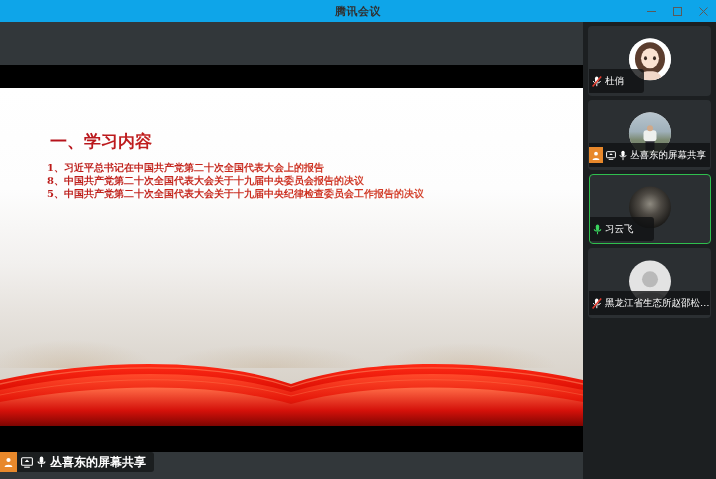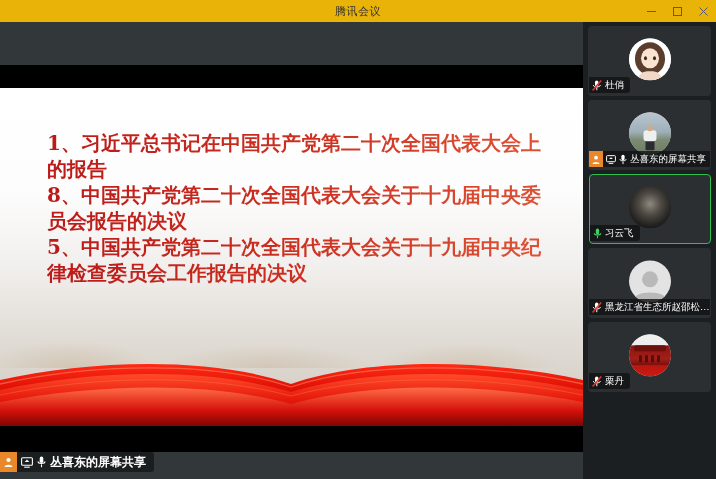--- a/index.html
+++ b/index.html
@@ -20,25 +20,26 @@
     height: 479px;
     background: #ffffff;
     overflow: hidden;
   }
 
   
   .titlebar {
     position: absolute;
     left: 0; top: 0;
     width: 716px; height: 22px;
-    background: #eab308;
+    background: #0ea5e9;
     border-bottom: 1px solid #e6e6e6;
     display: flex;
     align-items: center;
     justify-content: center;
+    font-weight: bold;
   }
   .titlebar-title {
     font-size: 11px;
     color: #303030;
     letter-spacing: 0.5px;
     font-family: "DejaVu Sans", "Liberation Sans", sans-serif;
   }
   .win-controls {
     position: absolute;
     right: 0; top: 0;
@@ -153,21 +154,21 @@
     white-space: nowrap;
   }
   .slide-lines {
     margin: 0;
     padding: 0;
     list-style: none;
   }
   .slide-line {
     font-family: "DejaVu Serif", "Liberation Serif", serif;
     font-weight: bold;
-    font-size: 20px;
+    font-size: 10px;
     line-height: 1.30;
     color: #c5281c;
     background: linear-gradient(90deg, #bb1a18 0%, #cc2f20 50%, #dd5336 100%);
     -webkit-background-clip: text;
     background-clip: text;
     -webkit-text-fill-color: transparent;
     letter-spacing: 0px;
   }
 
   
@@ -342,24 +343,24 @@
     position: absolute; left: 14px; top: 15px;
     width: 14px; height: 15px; border-radius: 50%;
     background: #f7e2d2;
   }
 
   .tile-nametag {
     position: absolute;
     left: 0; bottom: 2px;
     display: flex;
     align-items: center;
-    height: 16px;
+    height: 24px;
     background: rgba(16,17,19,0.80);
     border-radius: 0 3px 3px 0;
-    padding-right: 6px;
+    padding-right: 20px;
     max-width: 123px;
   }
   .tile-host-badge {
     width: 14px; height: 16px;
     background: #e8882b;
     display: flex;
     align-items: center;
     justify-content: center;
     flex: none;
   }
@@ -408,20 +409,21 @@
 
     <div class="share-viewport">
       <div class="letterbox top"></div>
       <div class="letterbox bottom"></div>
 
       <div class="slide">
         <div class="slide-bg-wash"></div>
         <div class="slide-bg-city"></div>
 
         <div class="slide-text">
+          <div class="slide-heading">一、学习内容</div>
           <div class="slide-lines">
             <div class="slide-line">1、习近平总书记在中国共产党第二十次全国代表大会上的报告</div>
             <div class="slide-line">8、中国共产党第二十次全国代表大会关于十九届中央委员会报告的决议</div>
             <div class="slide-line">5、中国共产党第二十次全国代表大会关于十九届中央纪律检查委员会工作报告的决议</div>
           </div>
         </div>
 
         <div class="ribbon-wrap">
           <svg width="583" height="72" viewBox="0 0 583 72" preserveAspectRatio="none" aria-hidden="true">
             <defs>
@@ -567,38 +569,16 @@
             <rect x="3" y="0.6" width="3.4" height="5.8" rx="1.7" fill="#ffffff"></rect>
             <path d="M1.3,5 C1.3,7.6 8.4,7.6 8.4,5" fill="none" stroke="#ffffff" stroke-width="1"></path>
             <line x1="4.8" y1="7.7" x2="4.8" y2="10.2" stroke="#ffffff" stroke-width="1"></line>
             <line x1="0.6" y1="10.4" x2="9.2" y2="0.6" stroke="#e23b2e" stroke-width="1.5"></line>
           </svg>
         </div>
         <div class="tile-name">黑龙江省生态所赵邵松T…</div>
       </div>
     </div>
 
-    <div class="tile">
-      <div class="tile-avatar">
-        <div class="av-building">
-          <div class="roof"></div>
-          <div class="win" style="left:10px"></div>
-          <div class="win" style="left:16px"></div>
-          <div class="win" style="left:22px"></div>
-          <div class="win" style="left:28px"></div>
-        </div>
-      </div>
-      <div class="tile-nametag">
-        <div class="tile-icon">
-          <svg width="10" height="11" viewBox="0 0 10 11" aria-hidden="true">
-            <rect x="3" y="0.6" width="3.4" height="5.8" rx="1.7" fill="#ffffff"></rect>
-            <path d="M1.3,5 C1.3,7.6 8.4,7.6 8.4,5" fill="none" stroke="#ffffff" stroke-width="1"></path>
-            <line x1="4.8" y1="7.7" x2="4.8" y2="10.2" stroke="#ffffff" stroke-width="1"></line>
-            <line x1="0.6" y1="10.4" x2="9.2" y2="0.6" stroke="#e23b2e" stroke-width="1.5"></line>
-          </svg>
-        </div>
-        <div class="tile-name">栗丹</div>
-      </div>
-    </div>
 
 
   </div>
 </div>
 
 </body></html>

